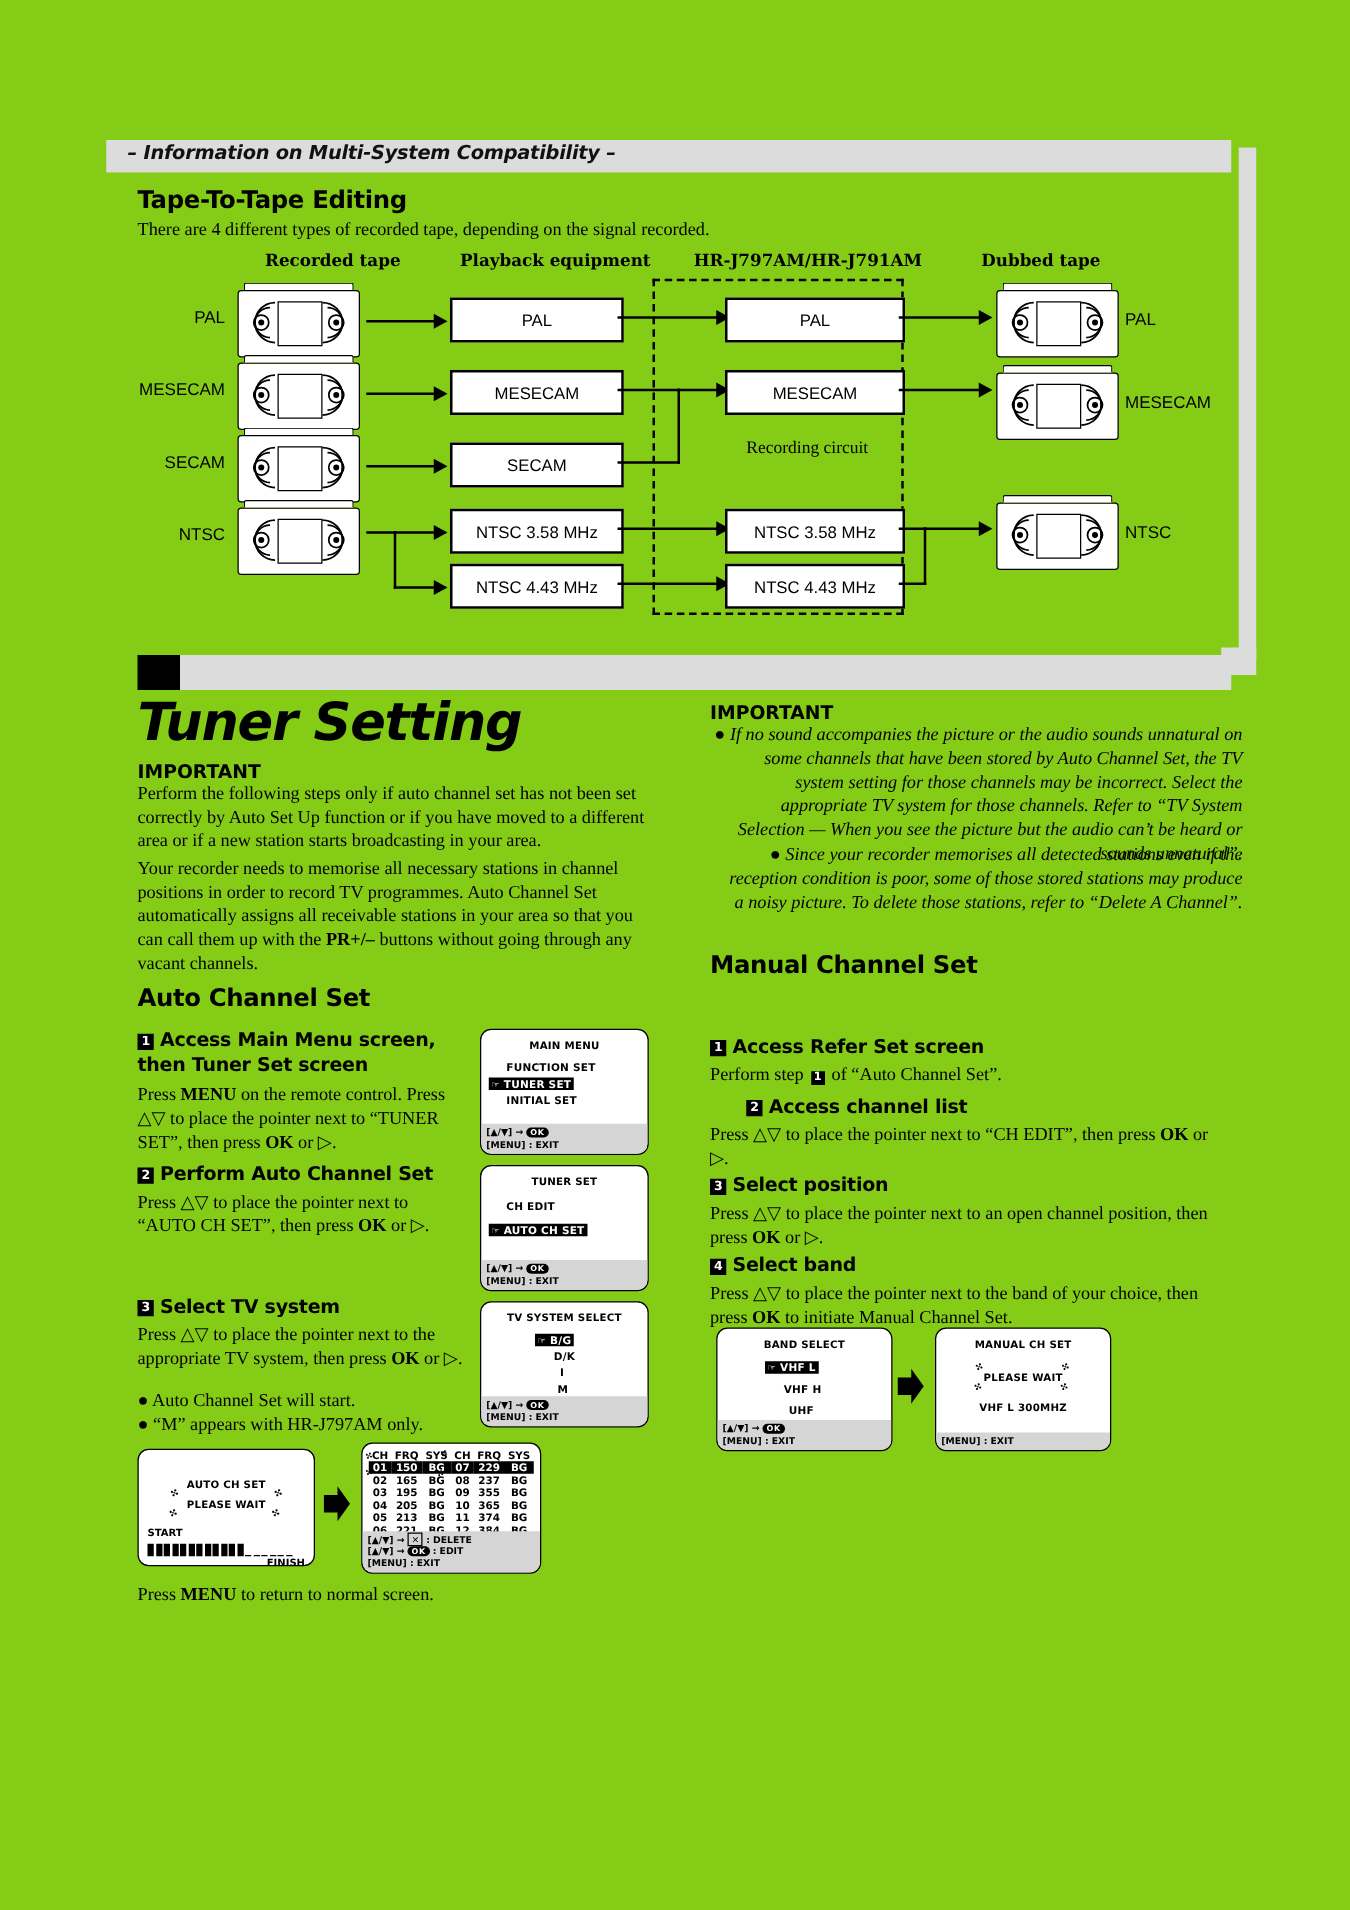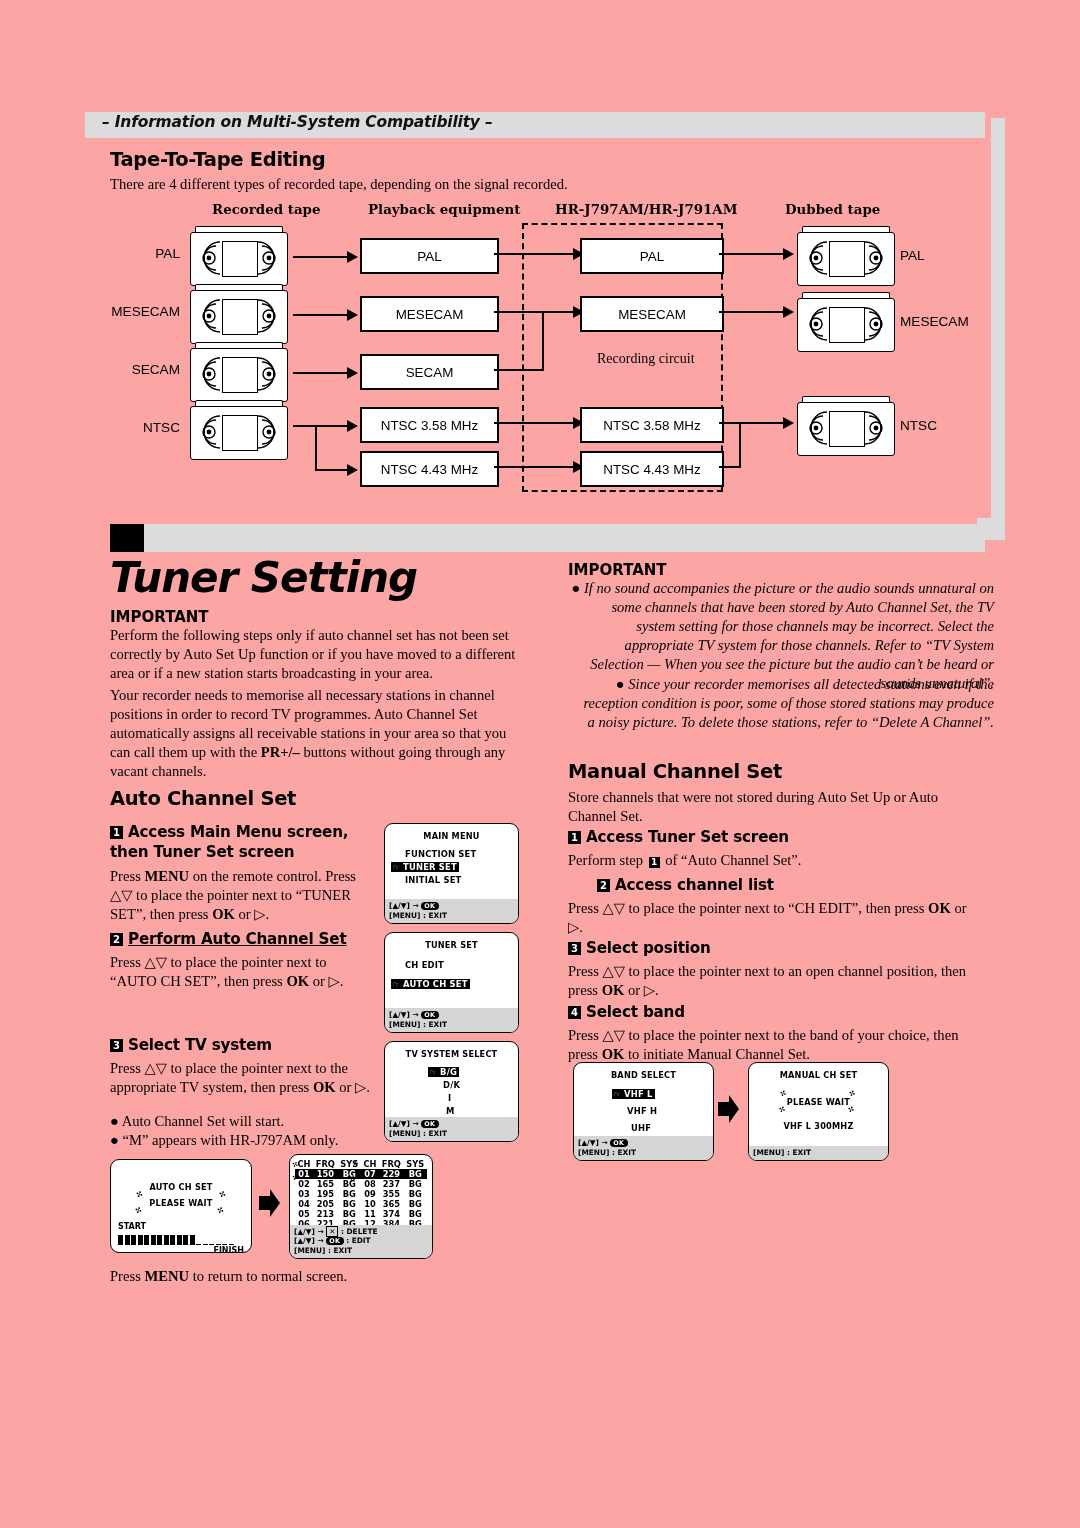--- a/index.html
+++ b/index.html
@@ -1,20 +1,20 @@
 <!DOCTYPE html>
 <html><head>
 <meta charset="utf-8">
 <style>
   html,body{margin:0;padding:0;background:#fff;}
   body{width:1080px;height:1528px;position:relative;
        font-family:"Liberation Serif",serif;color:#000;}
 
   
-  .page{position:absolute;left:0;top:0;width:1080px;height:1528px;overflow:hidden;background:#fca5a5;}
+  .page{position:absolute;left:0;top:0;width:1080px;height:1528px;overflow:hidden;background:#84cc16;}
 
   .band-top{position:absolute;left:85px;top:112px;width:900px;height:26px;background:#dcdcdc;}
   .band-head-text{position:absolute;left:102px;top:113px;font-family:"DejaVu Sans",sans-serif;
       font-weight:bold;font-style:italic;font-size:15.5px;letter-spacing:-0.2px;color:#111;}
 
   .side-strip{position:absolute;left:991px;top:118px;width:14px;height:410px;background:#dcdcdc;}
   .side-strip2{position:absolute;left:977px;top:518px;width:28px;height:22px;background:#dcdcdc;}
 
   .h1-sec{position:absolute;font-family:"DejaVu Sans",sans-serif;font-weight:bold;
       font-size:19.5px;letter-spacing:-0.3px;color:#000;}
@@ -271,21 +271,21 @@
 
   <div class="imp" style="position:absolute;left:110px;top:608px;">IMPORTANT</div>
   <div class="body-t" style="position:absolute;left:110px;top:626px;width:412px;">Perform the following steps only if auto channel set has not been set correctly by Auto Set Up function or if you have moved to a different area or if a new station starts broadcasting in your area.</div>
   <div class="body-t" style="position:absolute;left:110px;top:686px;width:412px;">Your recorder needs to memorise all necessary stations in channel positions in order to record TV programmes. Auto Channel Set automatically assigns all receivable stations in your area so that you can call them up with the <b>PR+/–</b> buttons without going through any vacant channels.</div>
 
   <div class="h1-sec" style="left:110px;top:787px;">Auto Channel Set</div>
 
   <div class="step-h" style="position:absolute;left:110px;top:822px;width:270px;line-height:1.32;"><span class="numbox">1</span><span>Access Main Menu screen, then Tuner Set screen</span></div>
   <div class="body-t" style="position:absolute;left:110px;top:867px;width:265px;">Press <b>MENU</b> on the remote control. Press △▽ to place the pointer next to “TUNER SET”, then press <b>OK</b> or ▷.</div>
 
-  <div class="step-h" style="position:absolute;left:110px;top:930px;text-decoration:underline;"><span class="numbox">2</span><span>Perform Auto Channel Set</span></div>
+  <div class="step-h" style="position:absolute;left:110px;top:930px;"><span class="numbox">2</span><span>Perform Auto Channel Set</span></div>
   <div class="body-t" style="position:absolute;left:110px;top:953px;width:265px;">Press △▽ to place the pointer next to “AUTO CH SET”, then press <b>OK</b> or ▷.</div>
 
   <div class="step-h" style="position:absolute;left:110px;top:1036px;"><span class="numbox">3</span><span>Select TV system</span></div>
   <div class="body-t" style="position:absolute;left:110px;top:1059px;width:265px;">Press △▽ to place the pointer next to the appropriate TV system, then press <b>OK</b> or ▷.</div>
   <div class="body-t" style="position:absolute;left:110px;top:1112px;width:280px;">● <span>Auto Channel Set will start.</span></div>
   <div class="body-t" style="position:absolute;left:110px;top:1131px;width:290px;">● <span>“M” appears with HR-J797AM only.</span></div>
 
   <div class="osd" style="left:384px;top:823px;width:133px;height:99px;">
     <div class="t" style="top:7px;">MAIN MENU</div>
     <div class="it" style="left:20px;top:25px;">FUNCTION SET</div>
@@ -430,23 +430,22 @@
     </div>
   </div>
 
   <div class="body-t" style="position:absolute;left:110px;top:1267px;width:400px;">Press <b>MENU</b> to return to normal screen.</div>
 
   <div class="imp" style="position:absolute;left:568px;top:561px;">IMPORTANT</div>
   <div class="body-t ital" style="position:absolute;left:568px;top:579px;width:412px;padding-left:14px;text-indent:-14px;">● <span>If no sound accompanies the picture or the audio sounds unnatural on some channels that have been stored by Auto Channel Set, the TV system setting for those channels may be incorrect. Select the appropriate TV system for those channels. Refer to “TV System Selection — When you see the picture but the audio can’t be heard or sounds unnatural”.</span></div>
   <div class="body-t ital" style="position:absolute;left:568px;top:675px;width:412px;padding-left:14px;text-indent:-14px;">● <span>Since your recorder memorises all detected stations even if the reception condition is poor, some of those stored stations may produce a noisy picture. To delete those stations, refer to “Delete A Channel”.</span></div>
 
   <div class="h1-sec" style="left:568px;top:760px;">Manual Channel Set</div>
-  <div class="body-t" style="position:absolute;left:568px;top:788px;width:412px;">Store channels that were not stored during Auto Set Up or Auto Channel Set.</div>
-
-  <div class="step-h" style="position:absolute;left:568px;top:828px;"><span class="numbox">1</span><span>Access Tuner Set screen</span></div>
+
+  <div class="step-h" style="position:absolute;left:568px;top:828px;"><span class="numbox">1</span><span>Access Refer Set screen</span></div>
   <div class="body-t" style="position:absolute;left:568px;top:851px;width:412px;">Perform step <span class="numbox-in">1</span> of “Auto Channel Set”.</div>
 
   <div class="step-h" style="position:absolute;left:568px;top:876px;padding-left:29px;"><span class="numbox">2</span><span>Access channel list</span></div>
   <div class="body-t" style="position:absolute;left:568px;top:899px;width:412px;">Press △▽ to place the pointer next to “CH EDIT”, then press <b>OK</b> or ▷.</div>
 
   <div class="step-h" style="position:absolute;left:568px;top:939px;"><span class="numbox">3</span><span>Select position</span></div>
   <div class="body-t" style="position:absolute;left:568px;top:962px;width:412px;">Press △▽ to place the pointer next to an open channel position, then press <b>OK</b> or ▷.</div>
 
   <div class="step-h" style="position:absolute;left:568px;top:1003px;"><span class="numbox">4</span><span>Select band</span></div>
   <div class="body-t" style="position:absolute;left:568px;top:1026px;width:412px;">Press △▽ to place the pointer next to the band of your choice, then press <b>OK</b> to initiate Manual Channel Set.</div>

